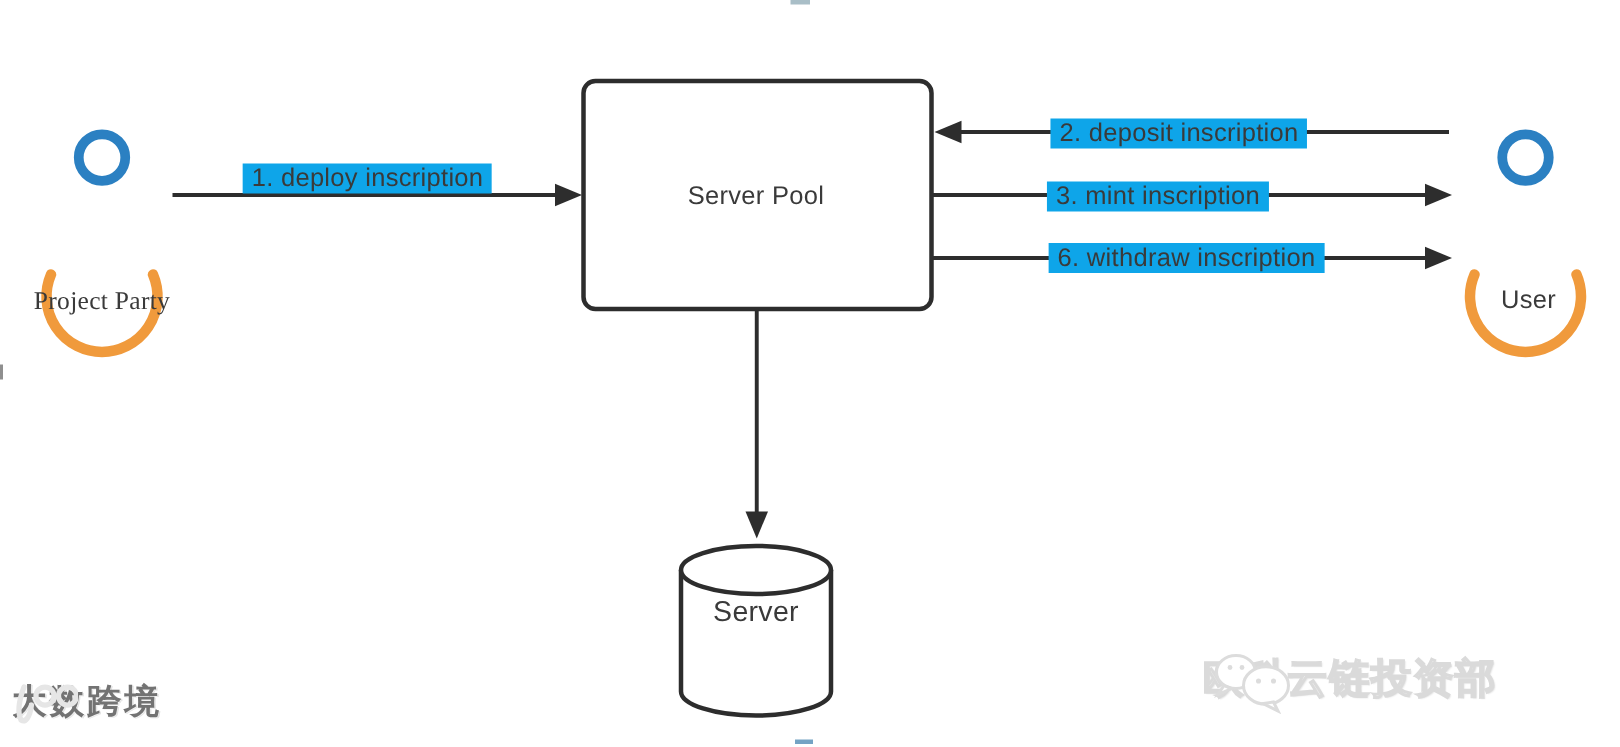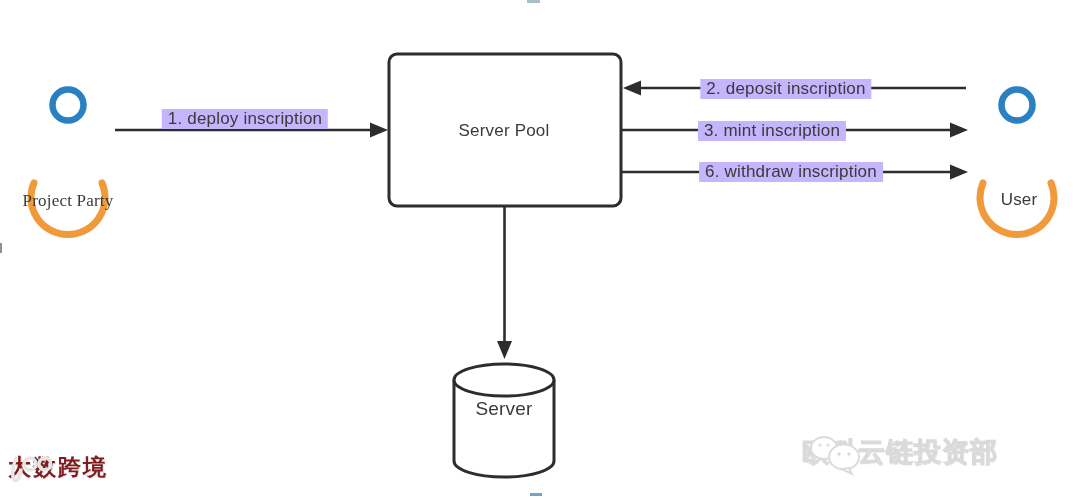--- a/index.html
+++ b/index.html
@@ -15,26 +15,26 @@
   .body-arc{stroke:var(--person_orange,#f09a3c);fill:none;stroke-linecap:round;}
   .node-box{fill:#ffffff;stroke:var(--stroke_dark,#2d2d2d);}
   .wm-stroke{stroke:var(--watermark_gray,#dcdcdc);fill:#ffffff;}
   .wm-dot{fill:var(--watermark_gray,#dcdcdc);stroke:none;}
 
   .lbl{
     position:absolute;transform:translate(-50%,-50%);
     color:var(--text_dark,#3a3a3a);font-size:17px;white-space:nowrap;
     letter-spacing:0.2px;
   }
-  .lbl.on-line{background:#c4b5fd;padding:0 6px;}
+  .lbl.on-line{background:#0ea5e9;padding:0 6px;}
   .lbl.server-lbl{font-size:19px;}
 
   .wm-left{
     position:absolute;left:8px;top:452px;display:flex;align-items:center;gap:6px;
-    color:#7f1d1d;font-weight:bold;font-size:23px;letter-spacing:2px;
+    color:#737373;font-weight:bold;font-size:23px;letter-spacing:2px;
     text-shadow:0 1px 1px #f7f7f7, 1px 1px 0 #e2e2e2;
     user-select:none;
   }
   .wm-right{
     position:absolute;left:802px;top:434px;display:flex;align-items:center;gap:8px;
     user-select:none;
   }
   .wm-right .wm-text{
     font-size:27px;font-weight:bold;letter-spacing:1px;color:#fbfbfb;
     -webkit-text-stroke:1px #dadada;

